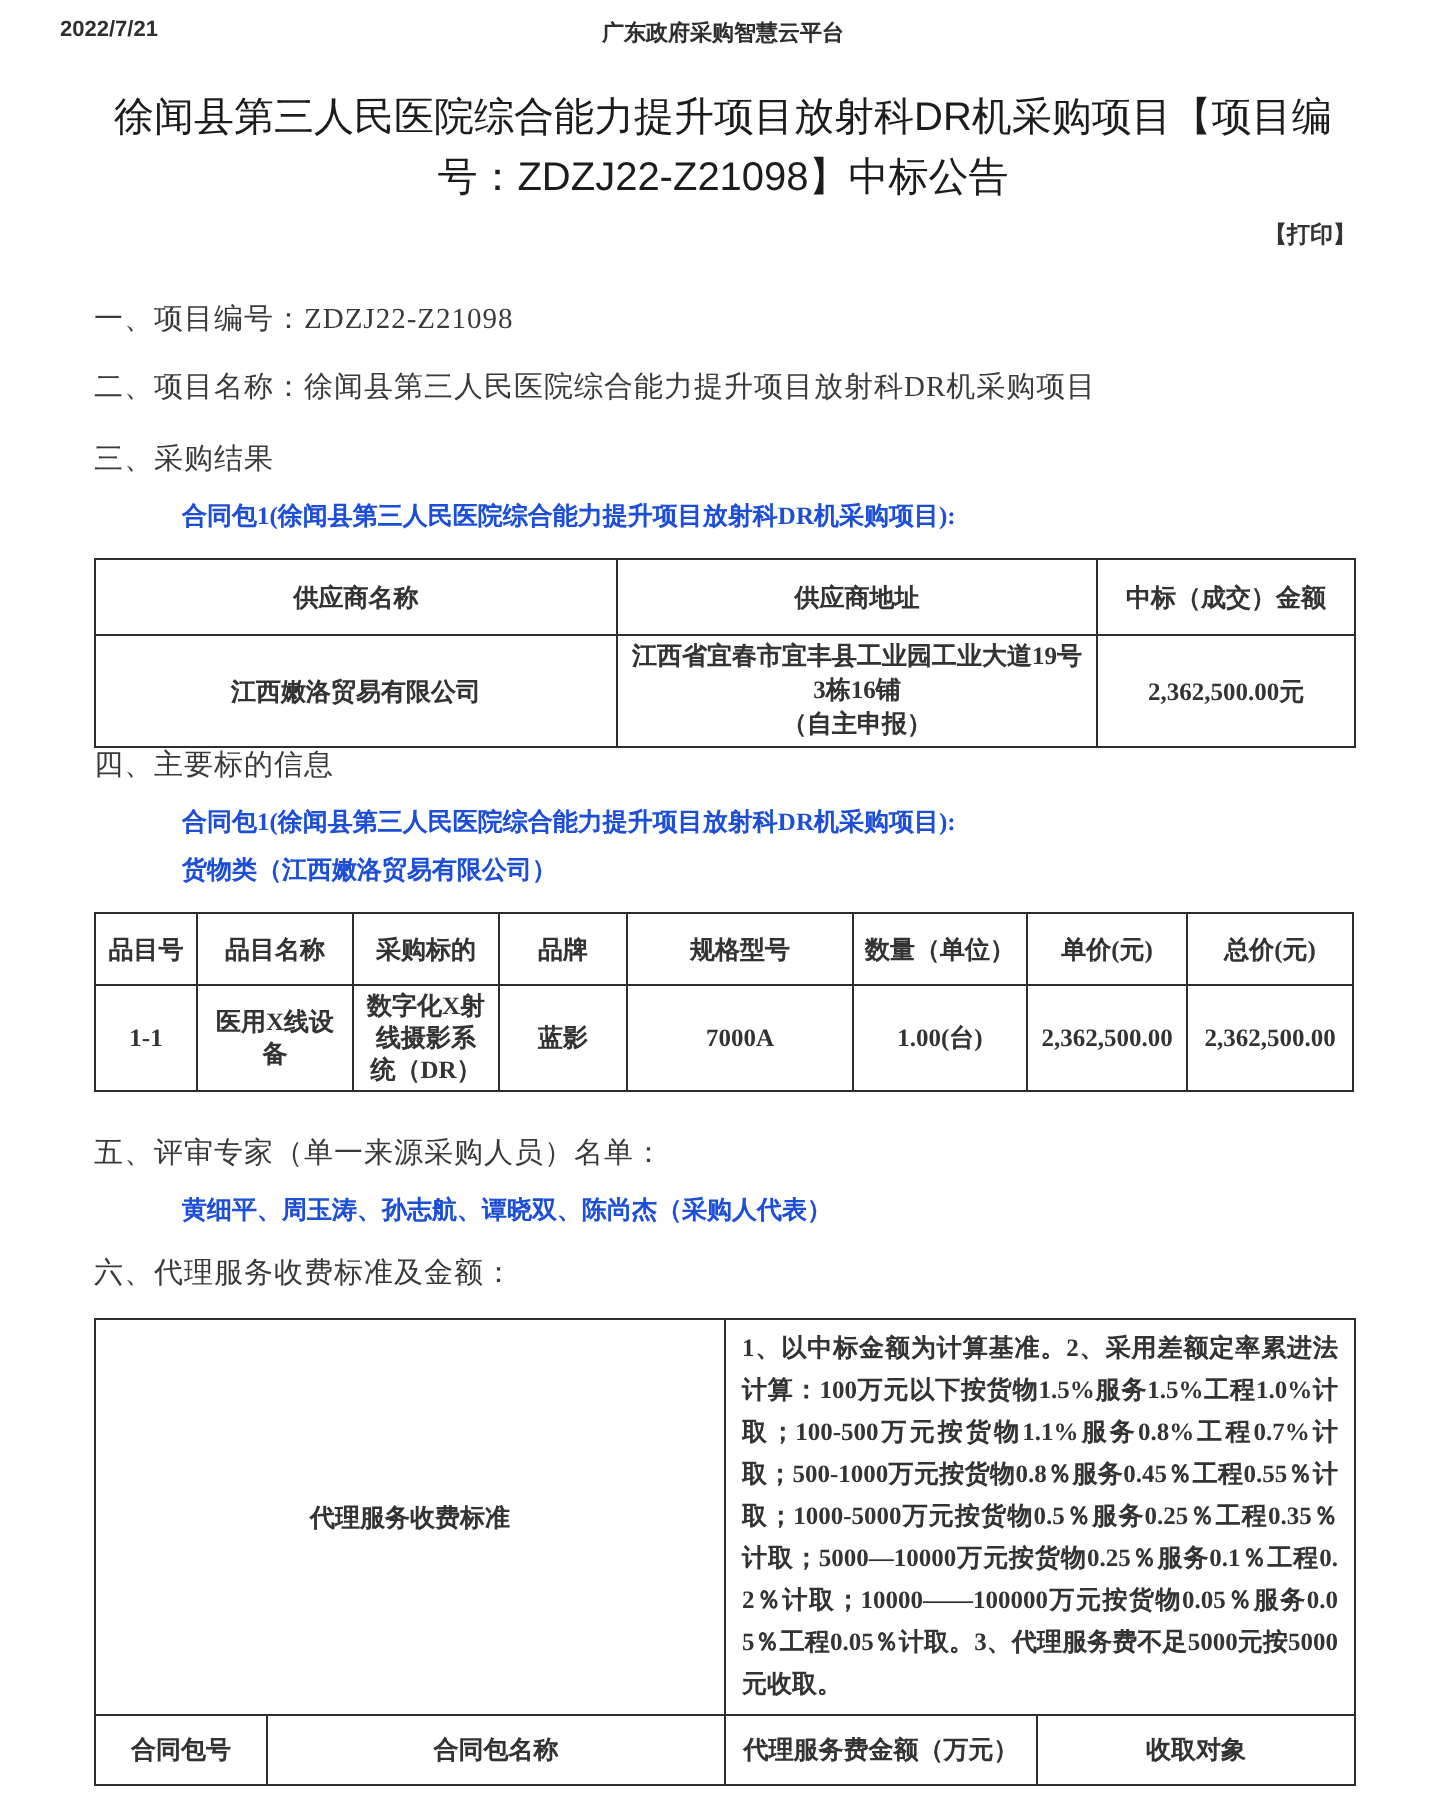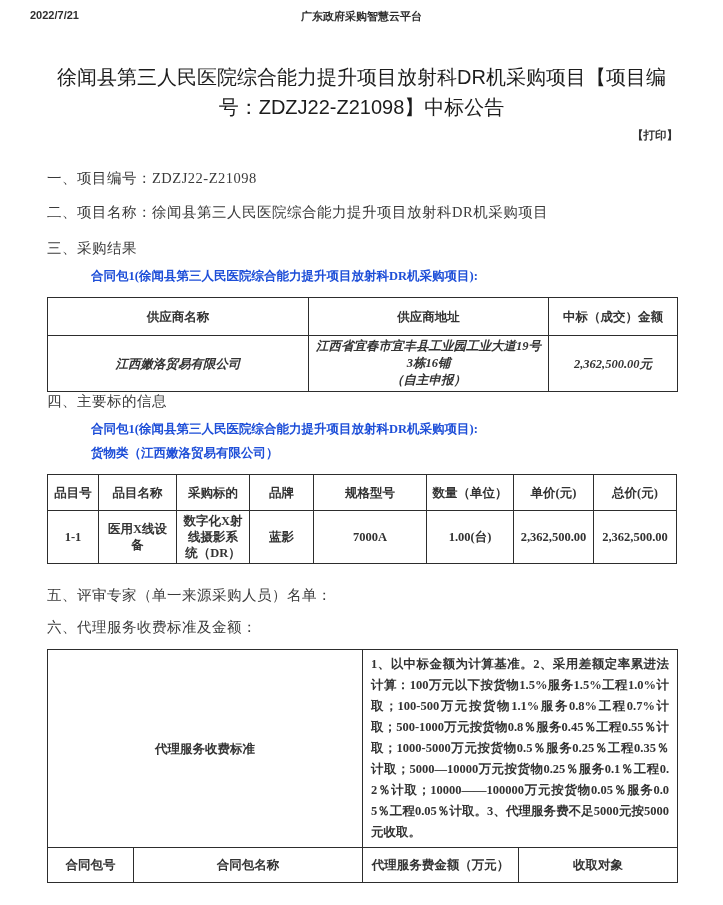--- a/index.html
+++ b/index.html
@@ -2,21 +2,21 @@
 <html><head>
 <meta charset="utf-8">
 <style>
   html,body{margin:0;padding:0;background:#ffffff;}
   .page{
     width:723px;height:905px;background:#fff;overflow:hidden;
     font-family:"Liberation Serif","DejaVu Serif",serif;
     color:#353535;box-sizing:border-box;position:relative;
   }
   
-  .topbar{position:relative;height:15px;padding-top:24px;
+  .topbar{position:relative;height:15px;padding-top:6px;
     font-family:"Liberation Sans","DejaVu Sans",sans-serif;
     font-size:11px;font-weight:700;color:#2e2e2e;}
   .topbar .date{position:absolute;left:30px;top:9px;}
   .topbar .platform{position:absolute;left:0;right:0;top:9px;text-align:center;}
   
   .title{margin:23px 55px 0 55px;text-align:center;
     font-family:"Liberation Sans","DejaVu Sans",sans-serif;
     font-size:20px;line-height:30px;font-weight:400;color:#1c1c1c;}
   .printline{text-align:right;margin:6px 45px 0 0;font-size:11.5px;font-weight:700;}
   .print-link{color:#333;text-decoration:none;cursor:pointer;}
@@ -31,21 +31,21 @@
   .m-s6{margin-top:14px;}
   .subline{margin:10px 0 0 44px;font-size:12.5px;font-weight:700;color:#1d4ed8;line-height:18px;}
   .subline2{margin-top:6px;}
   
   table.tbl{border-collapse:collapse;width:630px;table-layout:fixed;
     font-size:12.5px;font-weight:700;color:#333;}
   .tbl th,.tbl td{border:1px solid #2d2d2d;text-align:center;vertical-align:middle;
     padding:2px 5px;font-weight:700;line-height:16px;word-break:break-all;}
   .t1{margin-top:12px;}
   .t1 th{height:33px;}
-  .t1 td{height:40px;font-style:italic;}
+  .t1 td{height:40px;}
   .cell-right{text-align:right;padding-right:8px;}
   .t2{margin-top:12px;}
   .t2 th{height:31px;}
   .t2 td{height:48px;}
   .t3{margin-top:13px;}
   .t3 .std-label{height:188px;}
   .t3 .std-text{text-align:left;vertical-align:middle;line-height:21px;
     padding:4px 8px;text-align:justify;}
   .t3 th{height:30px;}
   .addr-line{line-height:17px;}
@@ -131,20 +131,21 @@
         <td>蓝影</td>
         <td>7000A</td>
         <td>1.00(台)</td>
         <td class="cell-right">2,362,500.00</td>
         <td class="cell-right">2,362,500.00</td>
       </tr>
     </tbody>
       </table>
 
     <div class="sec-heading m-s5">五、评审专家（单一来源采购人员）名单：</div>
+    <div class="subline">黄细平、周玉涛、孙志航、谭晓双、陈尚杰（采购人代表）</div>
 
     <div class="sec-heading m-s5 m-s6">六、代理服务收费标准及金额：</div>
 
     <table class="tbl t3">
       <colgroup>
           <col style="width:86px">
           <col style="width:229px">
           <col style="width:156px">
           <col style="width:159px">
         </colgroup>

